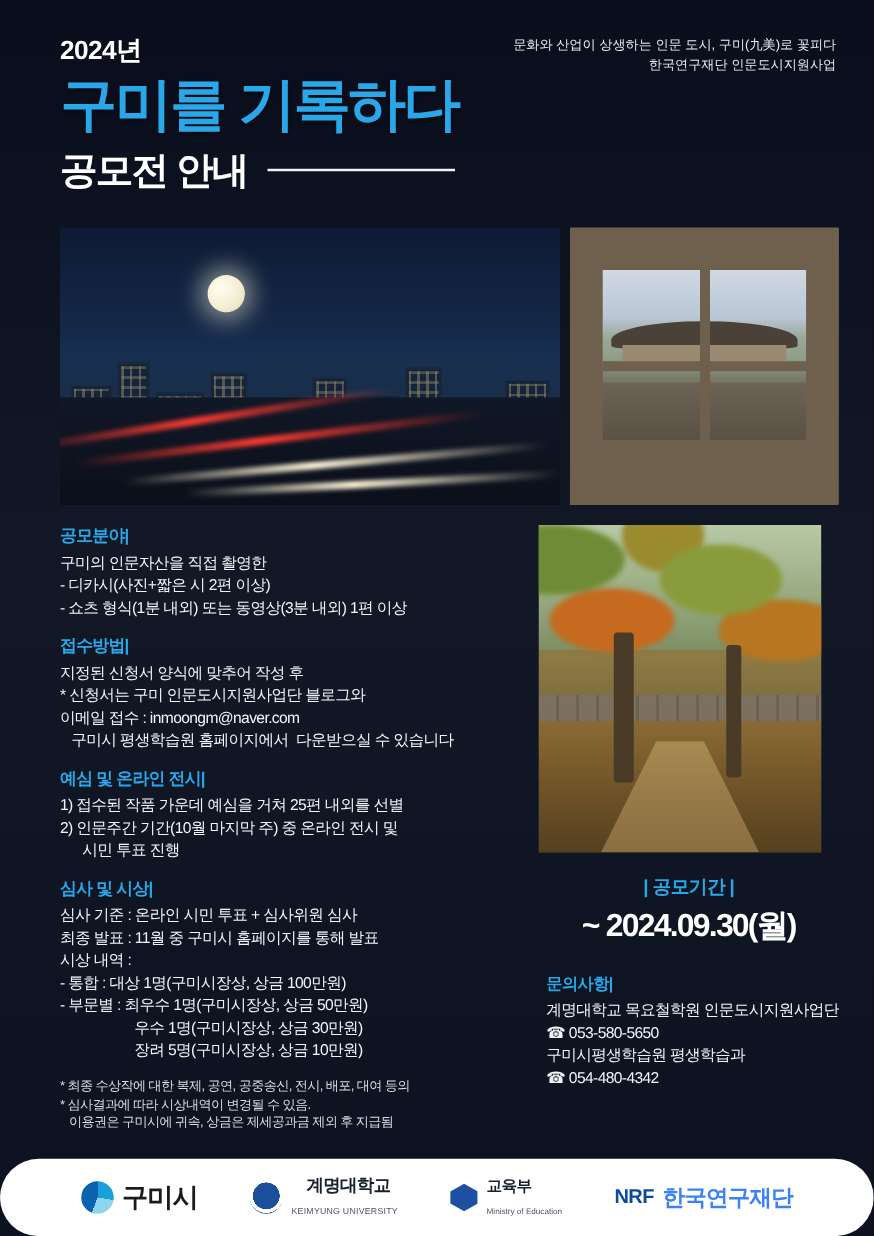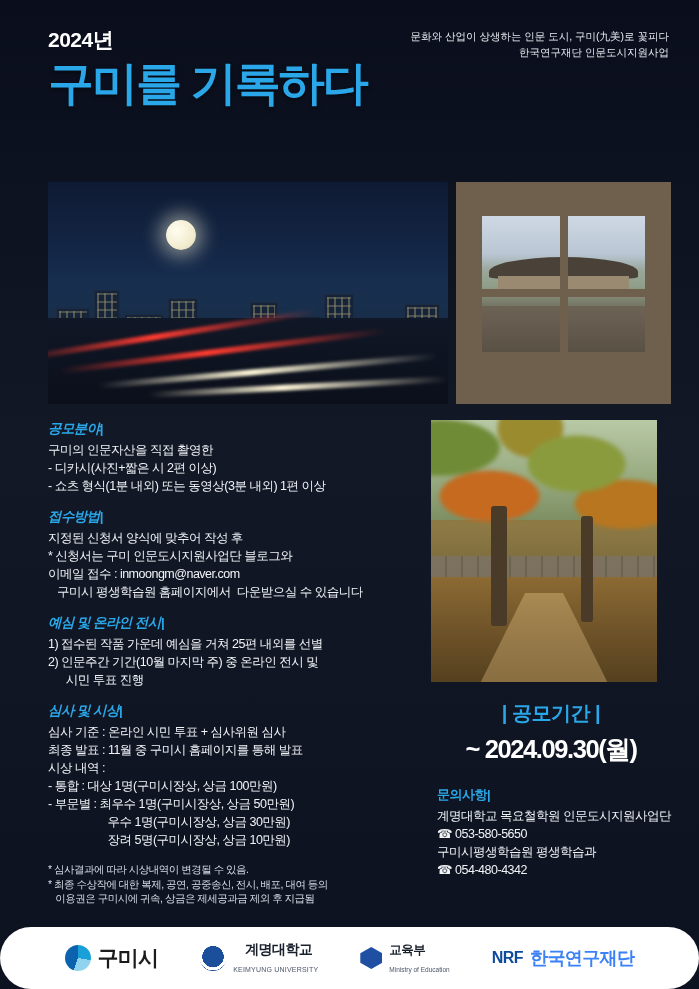--- a/index.html
+++ b/index.html
@@ -164,21 +164,20 @@
   .col-left { flex: 1 1 auto; }
   .col-right { flex: 0 0 226px; }
 
   .section { margin-bottom: 13px; }
   .sec-title {
     color: #2aa7e8;
     font-size: 13.5px;
     font-weight: bold;
     margin: 0 0 3px 0;
     letter-spacing: -0.6px;
-    font-style: italic;
   }
   .line {
     font-size: 12.5px;
     line-height: 1.44;
     color: #f2f4f8;
     letter-spacing: -0.5px;
     margin: 0;
     white-space: pre;
   }
   .note {
@@ -211,21 +210,21 @@
   .au-ground { position:absolute; left:0; right:0; bottom:0; height:40%;
     background: linear-gradient(180deg,#8b6a33 0%, #6d5228 55%, #55401f 100%); }
   .au-path { position:absolute; left:22%; right:22%; bottom:0; height:34%;
     background: linear-gradient(180deg, rgba(200,170,110,.55), rgba(160,130,80,.7));
     clip-path: polygon(35% 0, 65% 0, 100% 100%, 0 100%); }
   .au-stonewall { position:absolute; left:0; right:0; top:52%; height:16%;
     background: repeating-linear-gradient(90deg,#7b7264 0 14px,#6a6154 14px 16px); opacity:.85; }
 
   .period-box { text-align:center; margin-top: 18px; }
   .period-label {
-    color:#2aa7e8; font-size:20px; font-weight:bold; letter-spacing:-0.5px; margin:0 0 6px 0;
+    color:#2aa7e8; font-size:15px; font-weight:bold; letter-spacing:-0.5px; margin:0 0 6px 0;
   }
   .period-date {
     color:#ffffff; font-size:25.5px; font-weight:bold; letter-spacing:-1.4px; line-height:1.28; margin:0;
   }
   .contact-box { margin-top: 20px; padding-left: 6px; }
   .contact-title { color:#2aa7e8; font-size:13px; font-weight:bold; margin:0 0 3px 0; letter-spacing:-0.5px;}
   .contact-line { font-size:12.5px; line-height:1.45; color:#f2f4f8; letter-spacing:-0.5px; margin:0; white-space:pre;}
 
   
   .footer {
@@ -268,20 +267,24 @@
 
 <div class="poster">
 
   <div class="header">
     <div class="org-lines">
       <div>문화와 산업이 상생하는 인문 도시, 구미(九美)로 꽃피다</div>
       <div>한국연구재단 인문도시지원사업</div>
     </div>
     <p class="year">2024년</p>
     <h1 class="title-main">구미를 기록하다</h1>
+    <div class="title-sub-row">
+      <span class="title-sub">공모전 안내</span>
+      <span class="title-rule"></span>
+    </div>
   </div>
 
   <div class="photo-row">
     <div class="photo photo-city">
       <div class="sky"></div>
       <div class="moon"></div>
       <div class="skyline"></div>
       <div class="bld" style="left:8px;width:34px;height:52px;"></div>
       <div class="bld" style="left:46px;width:26px;height:70px;"></div>
       <div class="bld" style="left:76px;width:40px;height:46px;"></div>
@@ -344,22 +347,22 @@
         <p class="line">심사 기준 : 온라인 시민 투표 + 심사위원 심사</p>
         <p class="line">최종 발표 : 11월 중 구미시 홈페이지를 통해 발표</p>
         <p class="line">시상 내역 :</p>
         <p class="line">- 통합 : 대상 1명(구미시장상, 상금 100만원)</p>
         <p class="line">- 부문별 : 최우수 1명(구미시장상, 상금 50만원)</p>
         <p class="line">                    우수 1명(구미시장상, 상금 30만원)</p>
         <p class="line">                    장려 5명(구미시장상, 상금 10만원)</p>
       </div>
 
       <div class="notes-block">
+        <p class="note">* 최종 수상작에 대한 복제, 공연, 공중송신, 전시, 배포, 대여 등의</p>
         <p class="note">* 심사결과에 따라 시상내역이 변경될 수 있음.</p>
-        <p class="note">* 최종 수상작에 대한 복제, 공연, 공중송신, 전시, 배포, 대여 등의</p>
         <p class="note">   이용권은 구미시에 귀속, 상금은 제세공과금 제외 후 지급됨</p>
       </div>
     </div>
 
     <div class="col-right">
       <div class="photo-autumn">
         <div class="au-sky"></div>
         <div class="au-canopy"></div>
         <div class="au-stonewall"></div>
         <div class="au-ground"></div>

